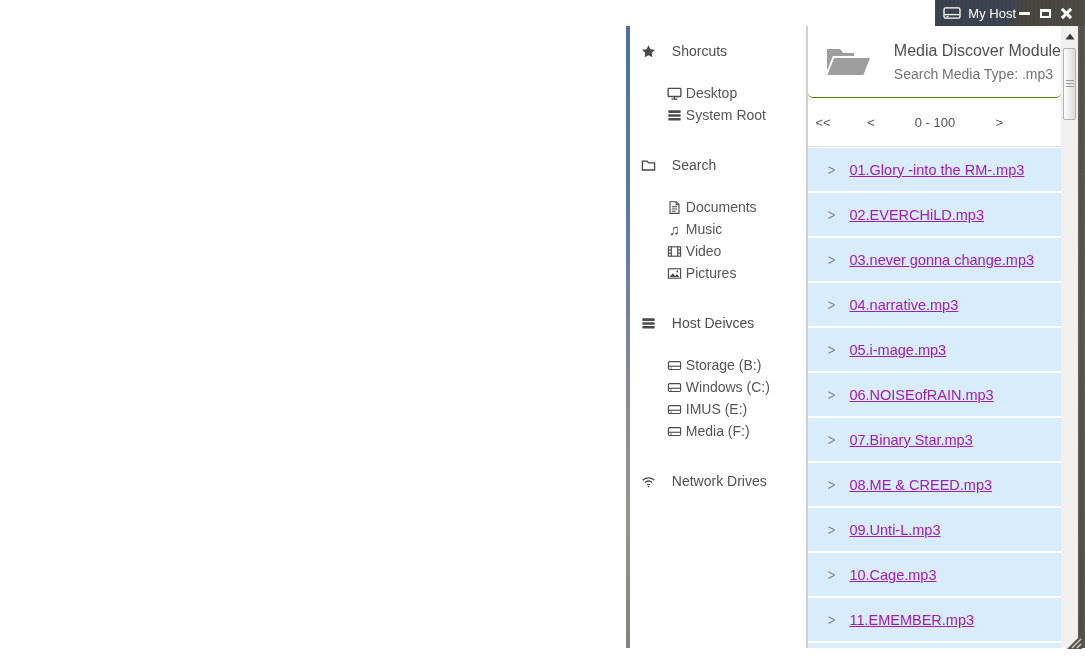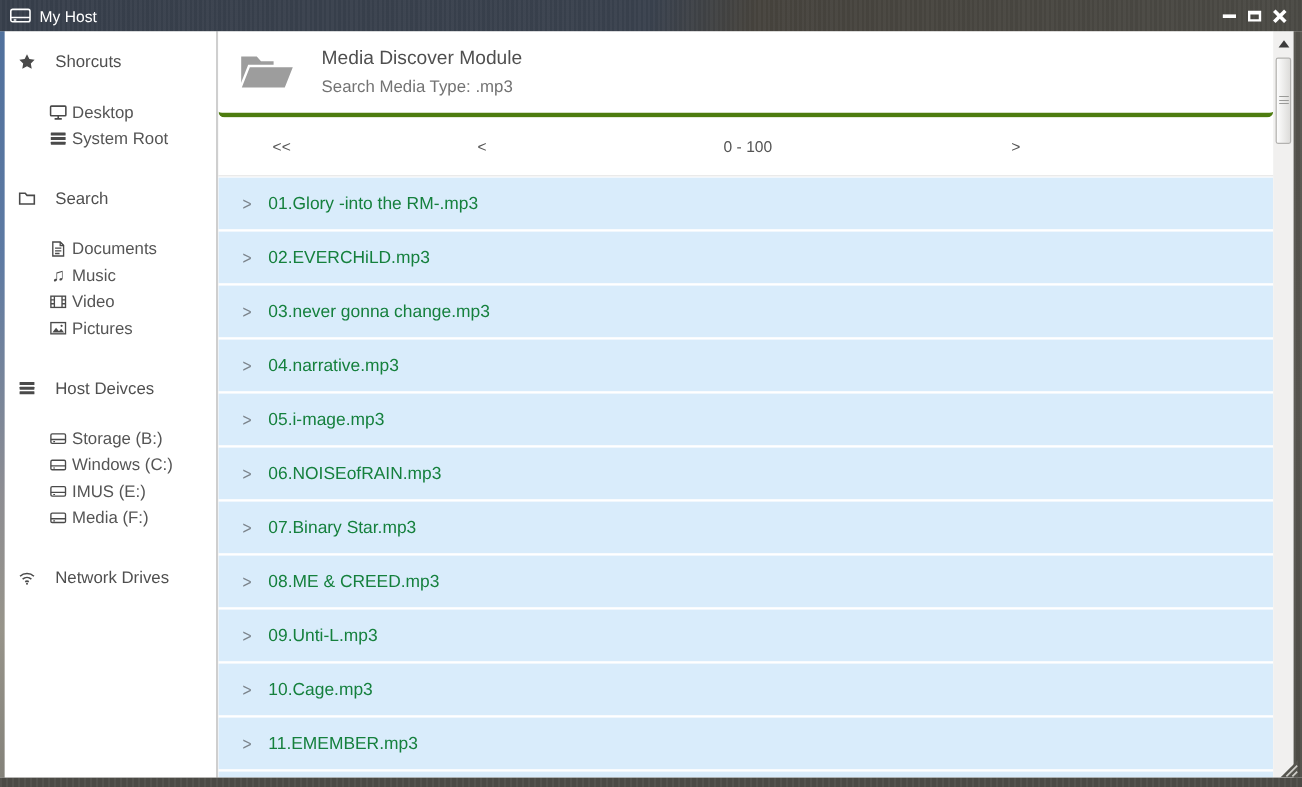--- a/index.html
+++ b/index.html
@@ -1,19 +1,19 @@
 <!DOCTYPE html>
 <html><head>
 <meta charset="utf-8">
 <style>
   html,body{margin:0;padding:0;background:#9a9588;}
   *{box-sizing:border-box;}
   body{font-family:"Liberation Sans","DejaVu Sans",sans-serif;}
 
-  .window{width:1085px;height:656px;display:flex;flex-direction:column;overflow:hidden;position:relative;background:#fff;}
+  .window{width:1085px;height:656px;display:flex;flex-direction:column;overflow:hidden;position:relative;background:#fff;align-items:flex-end;}
 
   
   .titlebar{height:26px;flex:0 0 26px;display:flex;align-items:center;padding-left:8px;
     background:linear-gradient(100deg,#38404c 0%,#3a424e 50%,#47443e 58%,#4b4a45 100%);
     position:relative;}
   .titlebar::after{content:"";position:absolute;inset:0;pointer-events:none;
     background:repeating-linear-gradient(90deg,rgba(255,255,255,.025) 0 2px,rgba(0,0,0,.03) 2px 4px);}
   .tb-icon{display:inline-flex;margin-right:7px;z-index:1;}
   .tb-title{color:#ffffff;font-size:13px;z-index:1;}
   .tb-controls{margin-left:auto;display:flex;align-items:center;gap:4px;padding-right:10px;z-index:2;}
@@ -40,37 +40,37 @@
   .sec{margin-bottom:28px;}
   .sec-head{display:flex;align-items:center;height:22px;gap:15px;font-size:14px;color:#4f4f4f;}
   .sec-items{margin-top:20px;padding-left:26px;}
   .s-item{display:flex;align-items:center;height:22px;gap:3px;font-size:14px;color:#555;cursor:pointer;white-space:nowrap;}
   .icon{display:inline-flex;align-items:center;justify-content:center;width:17px;}
   .glyph{font-size:15px;line-height:1;color:#4a4a4a;}
 
   
   .main{flex:1;display:flex;flex-direction:column;background:#fff;min-width:0;}
   .module-header{flex:0 0 72px;display:flex;align-items:center;padding-left:16px;
-    border-bottom:4px solid #4d7c0f;border-radius:0 0 5px 5px;background:#fff;}
+    border-bottom:1px solid #4d7c0f;border-radius:0 0 5px 5px;background:#fff;}
   .mh-icon{width:52px;display:flex;align-items:flex-start;}
   .mh-text{margin-left:18px;}
   .mh-title{font-size:16px;color:#4f4f4f;margin-bottom:6px;}
   .mh-sub{font-size:14px;color:#737373;}
 
   .pagination{flex:0 0 49px;position:relative;border-bottom:1px solid #e5e5e5;font-size:13px;color:#555;}
   .pg{position:absolute;top:50%;transform:translate(-50%,-50%);cursor:pointer;padding:4px 8px;}
   .pg-first{left:6%;}
   .pg-prev{left:25%;}
   .pg-range{left:50.2%;cursor:default;}
   .pg-next{left:75.6%;}
 
   .file-list{flex:1;overflow:hidden;padding-top:1px;}
   .file-row{height:43px;margin-bottom:2px;background:#d9ecfb;display:flex;align-items:center;padding-left:20px;cursor:pointer;}
   .chev{color:#7b838b;font-size:13px;margin-right:14px;transform:scaleY(1.15);}
-  .fname{font-size:14.5px;color:#15803d;}
+  .fname{font-size:14.5px;color:#a21caf;text-decoration:underline;}
   .file-row.filler{cursor:default;}
 
   
   .scrollbar{width:17px;flex:0 0 17px;background:#f1f0ef;display:flex;flex-direction:column;align-items:center;padding-top:3px;}
   .sb-up{height:14px;display:flex;align-items:center;justify-content:center;cursor:pointer;width:100%;}
   .sb-up svg{display:block;}
   .sb-thumb{margin-top:5px;width:13px;height:72px;border:1px solid #b3b2b0;border-radius:2px;
     background:linear-gradient(90deg,#fdfdfd,#dddcda);position:relative;cursor:pointer;}
   .sb-thumb::after{content:"";position:absolute;left:50%;top:50%;transform:translate(-50%,-50%);
     width:8px;height:8px;

